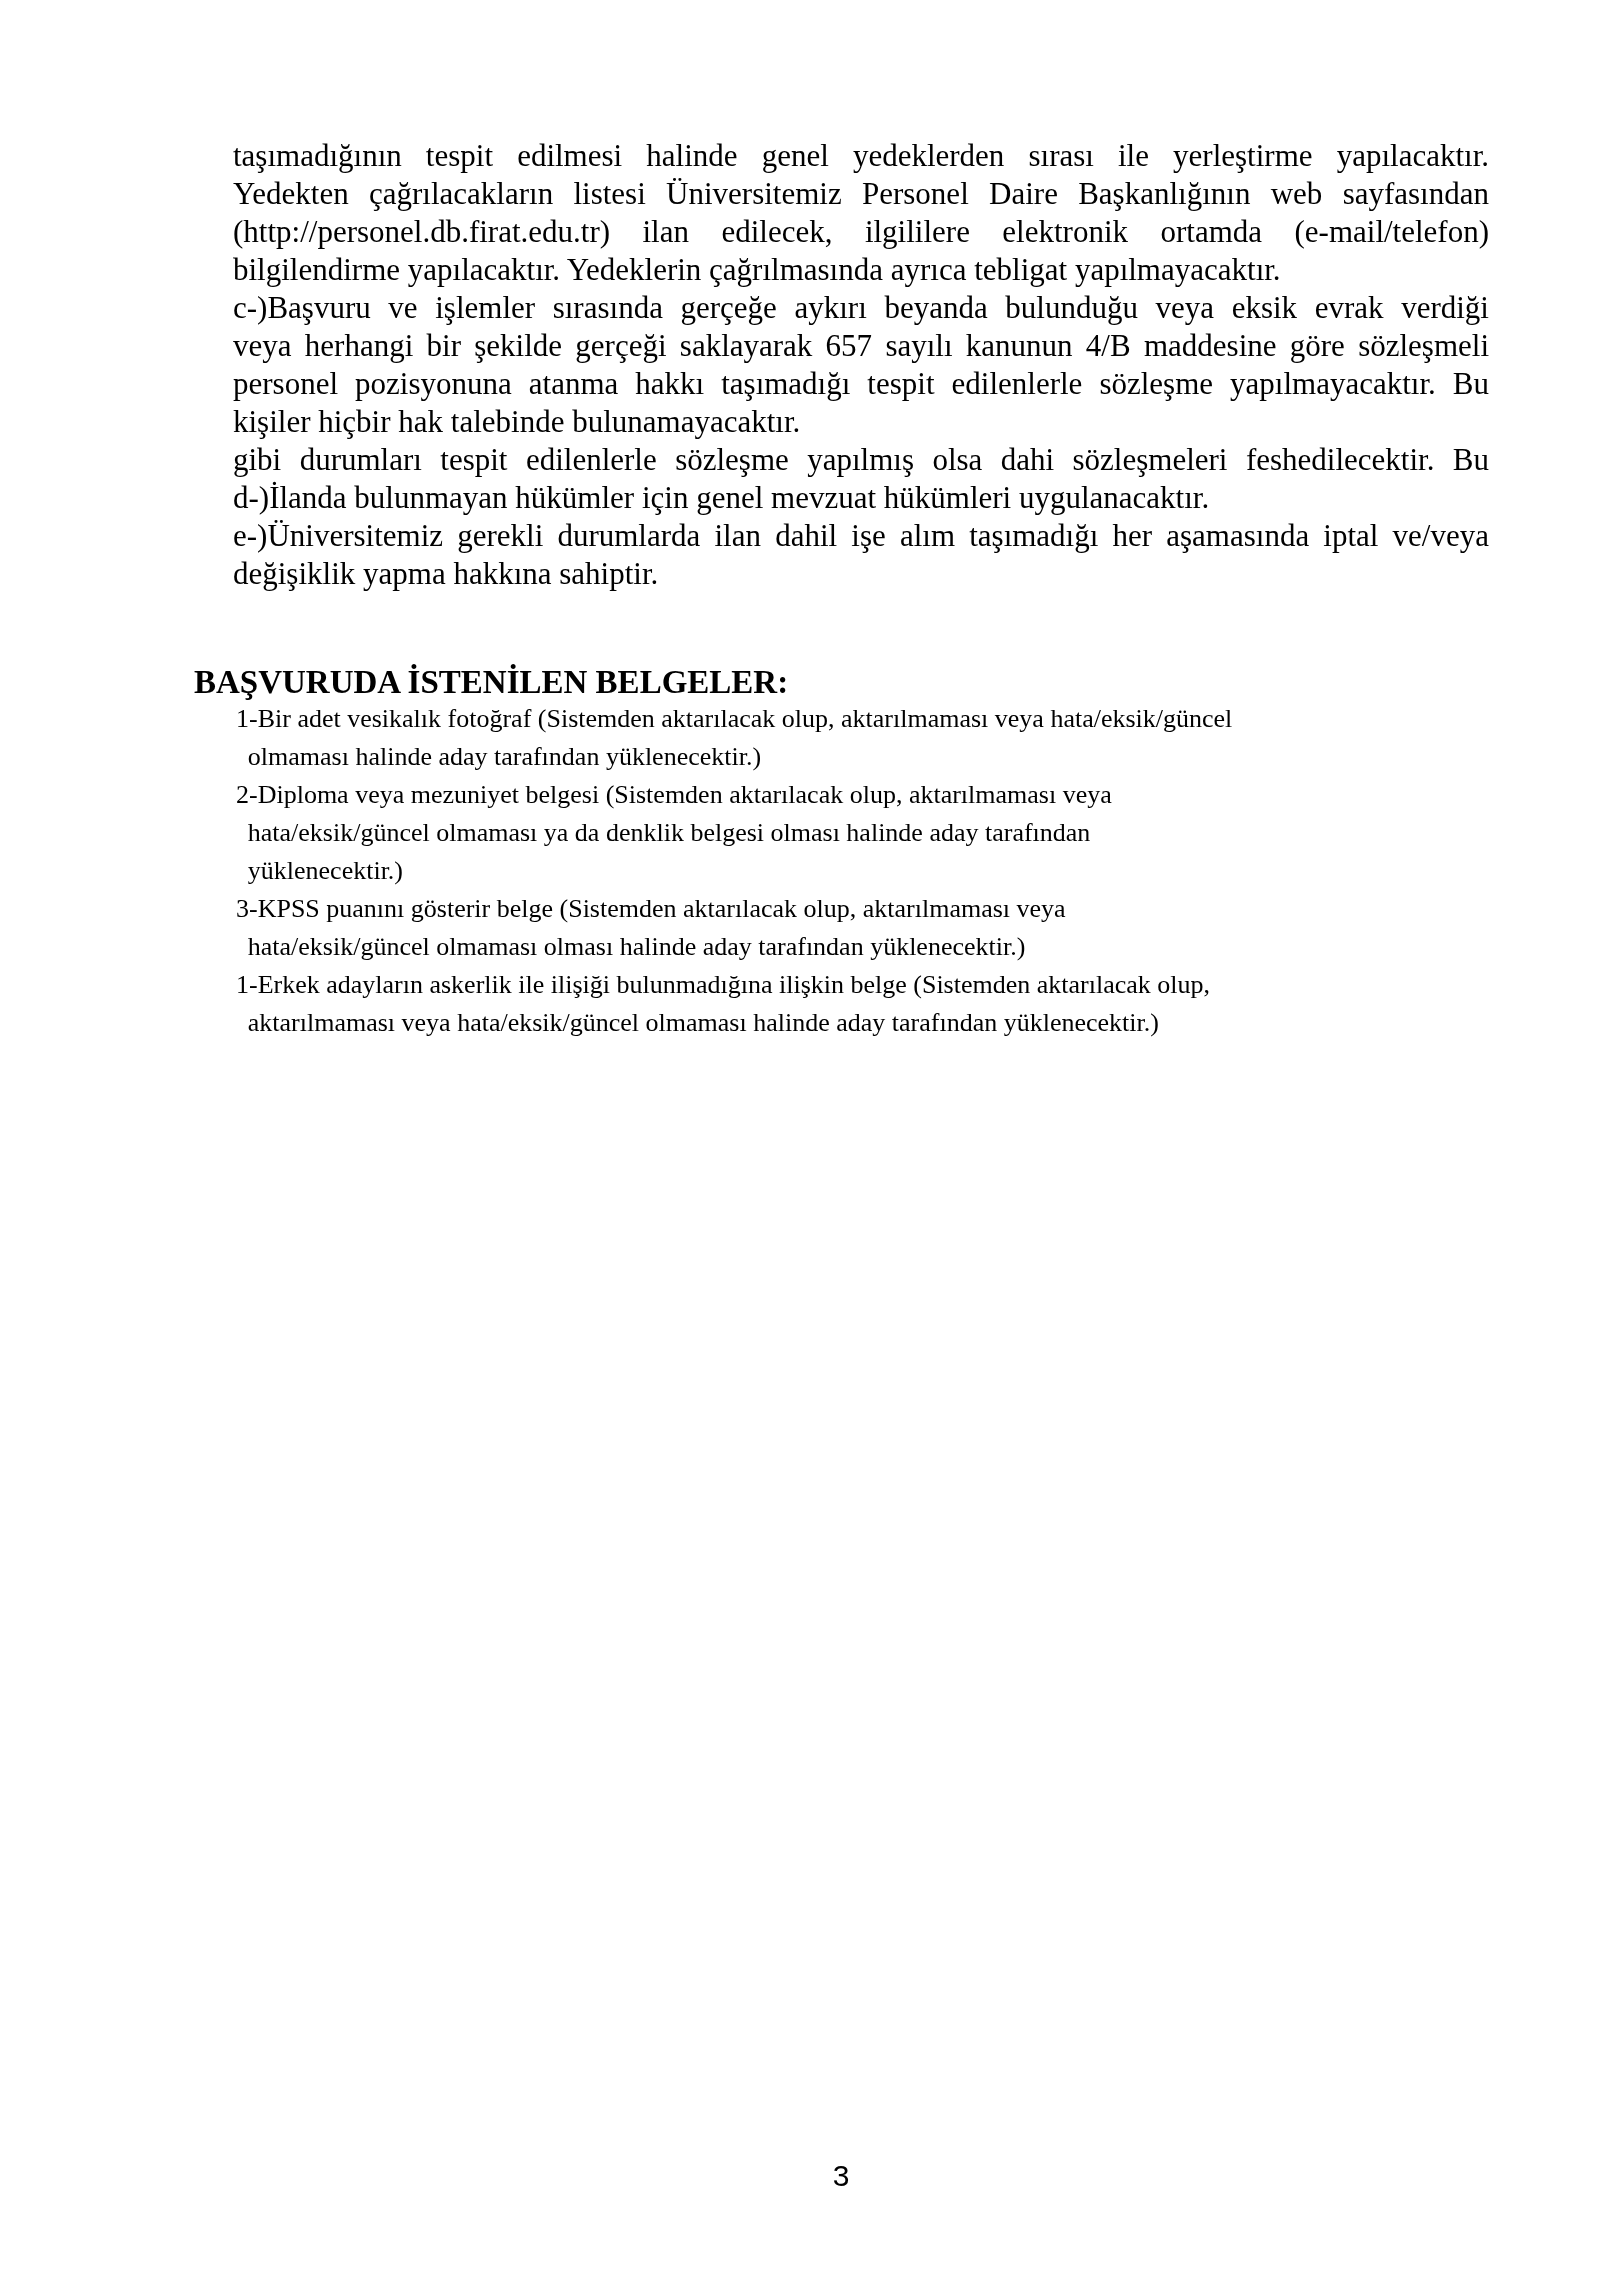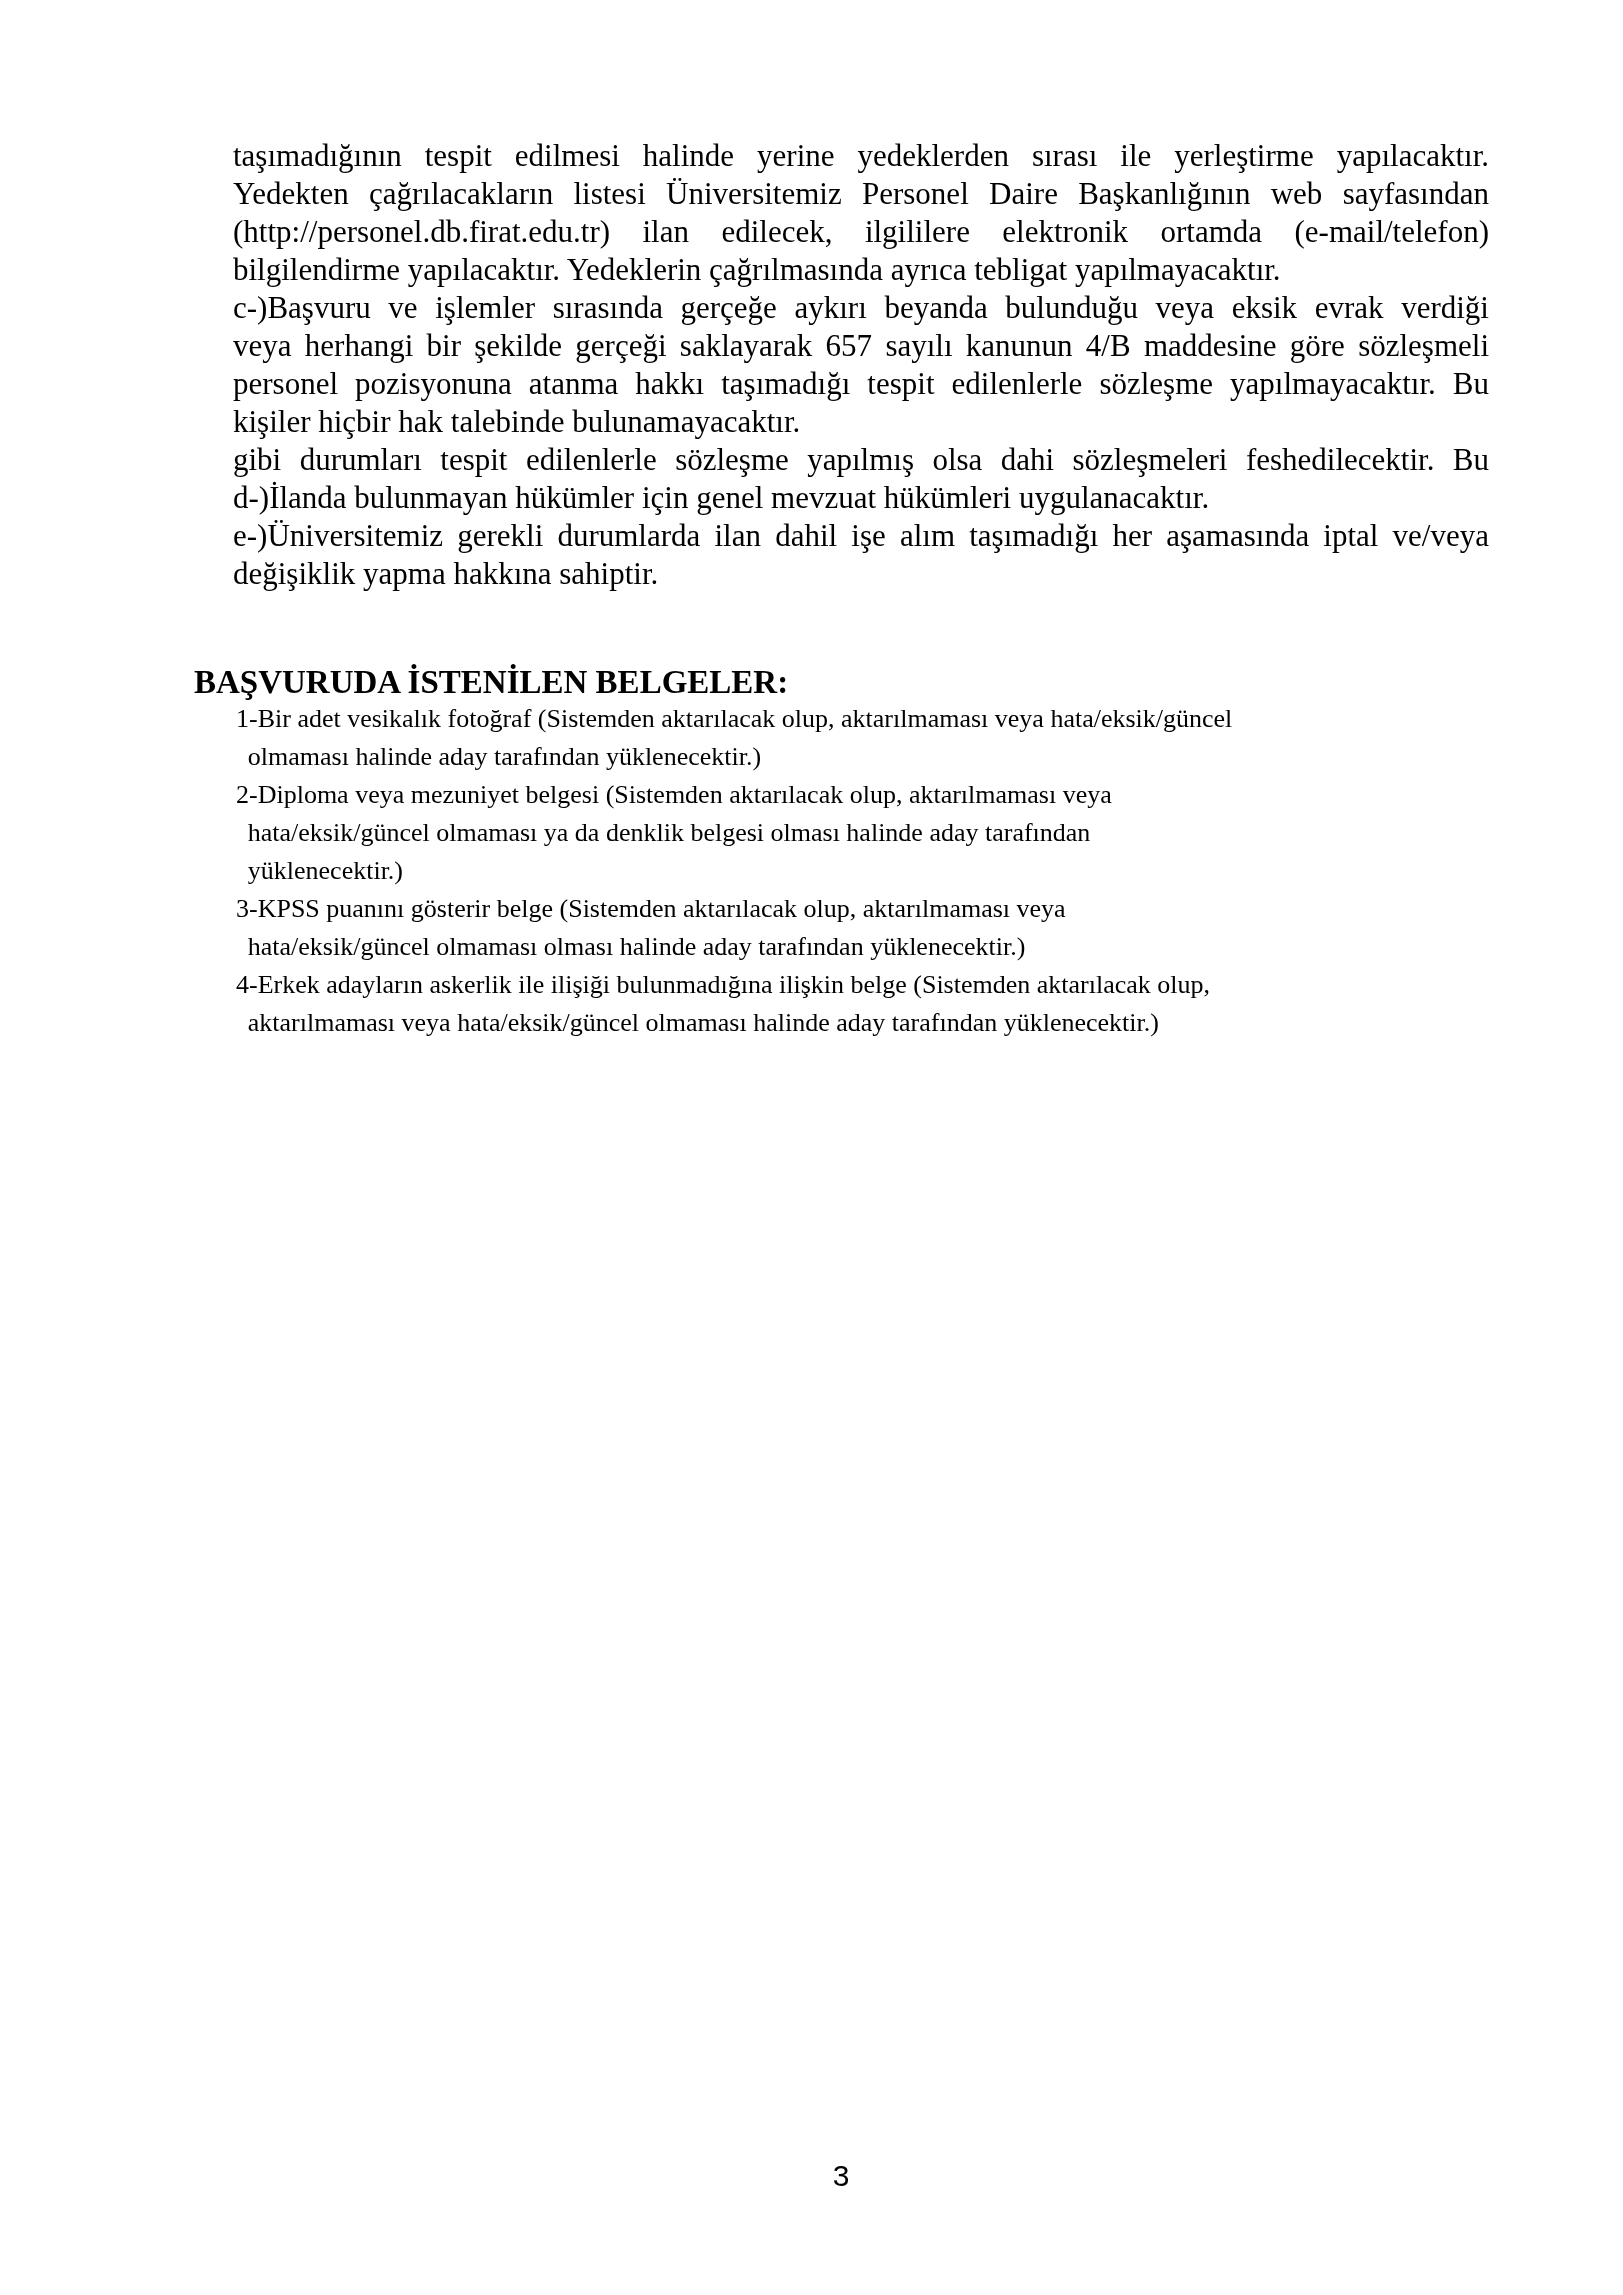--- a/index.html
+++ b/index.html
@@ -64,21 +64,21 @@
     font-size: 30px;
     line-height: 38px;
   }
 </style>
 </head>
 <body>
 
 <div class="page">
 
   <div class="body-block">
-    <div class="tline j">taşımadığının tespit edilmesi halinde yerine yedeklerden sırası ile yerleştirme yapılacaktır.</div>
+    <div class="tline j">taşımadığının tespit edilmesi halinde genel yedeklerden sırası ile yerleştirme yapılacaktır.</div>
     <div class="tline j">Yedekten çağrılacakların listesi Üniversitemiz Personel Daire Başkanlığının web sayfasından</div>
     <div class="tline j">(http://personel.db.firat.edu.tr) ilan edilecek, ilgililere elektronik ortamda (e-mail/telefon)</div>
     <div class="tline">bilgilendirme yapılacaktır. Yedeklerin çağrılmasında ayrıca tebligat yapılmayacaktır.</div>
     <div class="tline j">c-)Başvuru ve işlemler sırasında gerçeğe aykırı beyanda bulunduğu veya eksik evrak verdiği</div>
     <div class="tline j">veya herhangi bir şekilde gerçeği saklayarak 657 sayılı kanunun 4/B maddesine göre sözleşmeli</div>
     <div class="tline j">personel pozisyonuna atanma hakkı taşımadığı tespit edilenlerle sözleşme yapılmayacaktır. Bu</div>
     <div class="tline">kişiler hiçbir hak talebinde bulunamayacaktır.</div>
     <div class="tline j">gibi durumları tespit edilenlerle sözleşme yapılmış olsa dahi sözleşmeleri feshedilecektir. Bu</div>
     <div class="tline">d-)İlanda bulunmayan hükümler için genel mevzuat hükümleri uygulanacaktır.</div>
     <div class="tline j">e-)Üniversitemiz gerekli durumlarda ilan dahil işe alım taşımadığı her aşamasında iptal ve/veya</div>
@@ -88,20 +88,20 @@
   <div class="heading">BAŞVURUDA İSTENİLEN BELGELER:</div>
 
   <div class="list-block">
     <div class="lline">1-Bir adet vesikalık fotoğraf (Sistemden aktarılacak olup, aktarılmaması veya hata/eksik/güncel</div>
     <div class="lline hang">olmaması halinde aday tarafından yüklenecektir.)</div>
     <div class="lline">2-Diploma veya mezuniyet belgesi (Sistemden aktarılacak olup, aktarılmaması veya</div>
     <div class="lline hang">hata/eksik/güncel olmaması ya da denklik belgesi olması halinde aday tarafından</div>
     <div class="lline hang">yüklenecektir.)</div>
     <div class="lline">3-KPSS puanını gösterir belge (Sistemden aktarılacak olup, aktarılmaması veya</div>
     <div class="lline hang">hata/eksik/güncel olmaması olması halinde aday tarafından yüklenecektir.)</div>
-    <div class="lline">4-Erkek adayların askerlik ile ilişiği bulunmadığına ilişkin belge (Sistemden aktarılacak olup,</div>
+    <div class="lline">1-Erkek adayların askerlik ile ilişiği bulunmadığına ilişkin belge (Sistemden aktarılacak olup,</div>
     <div class="lline hang">aktarılmaması veya hata/eksik/güncel olmaması halinde aday tarafından yüklenecektir.)</div>
   </div>
 
   <div class="page-num">3</div>
 
 </div>
 
 
 </body></html>

